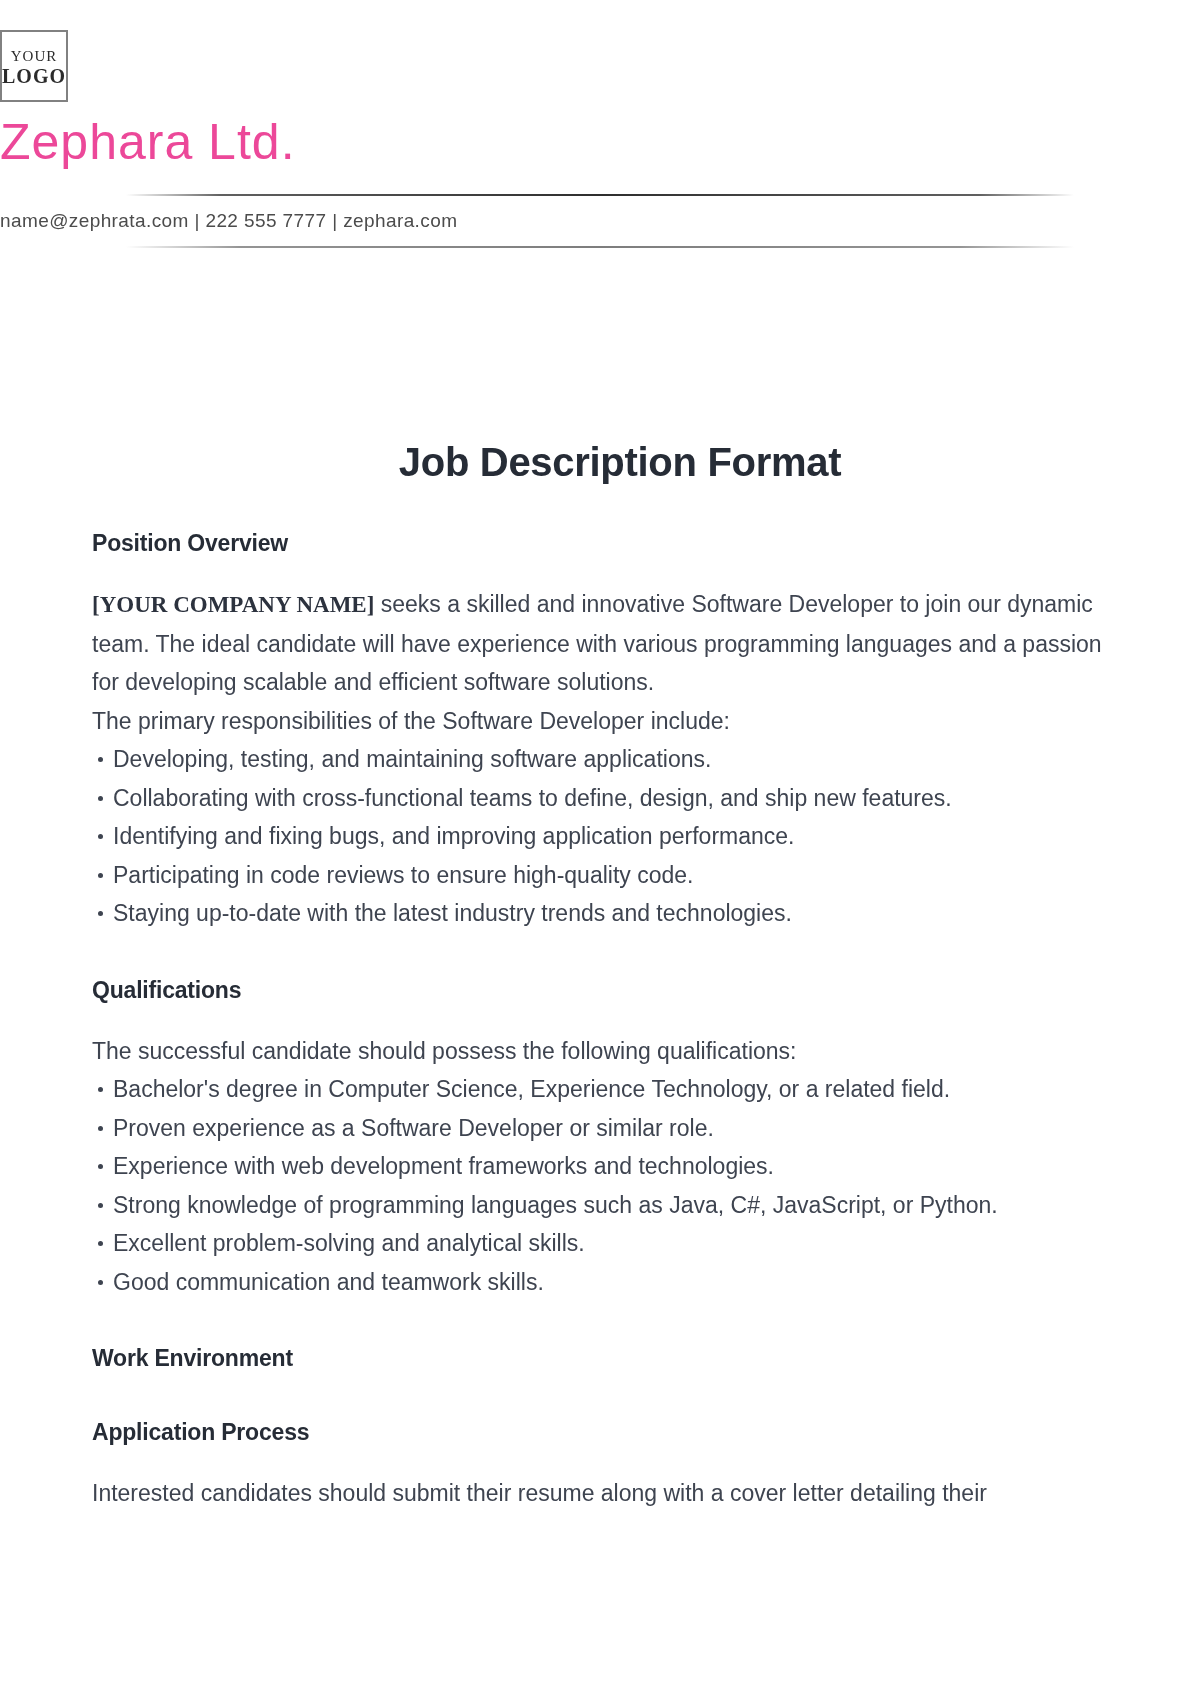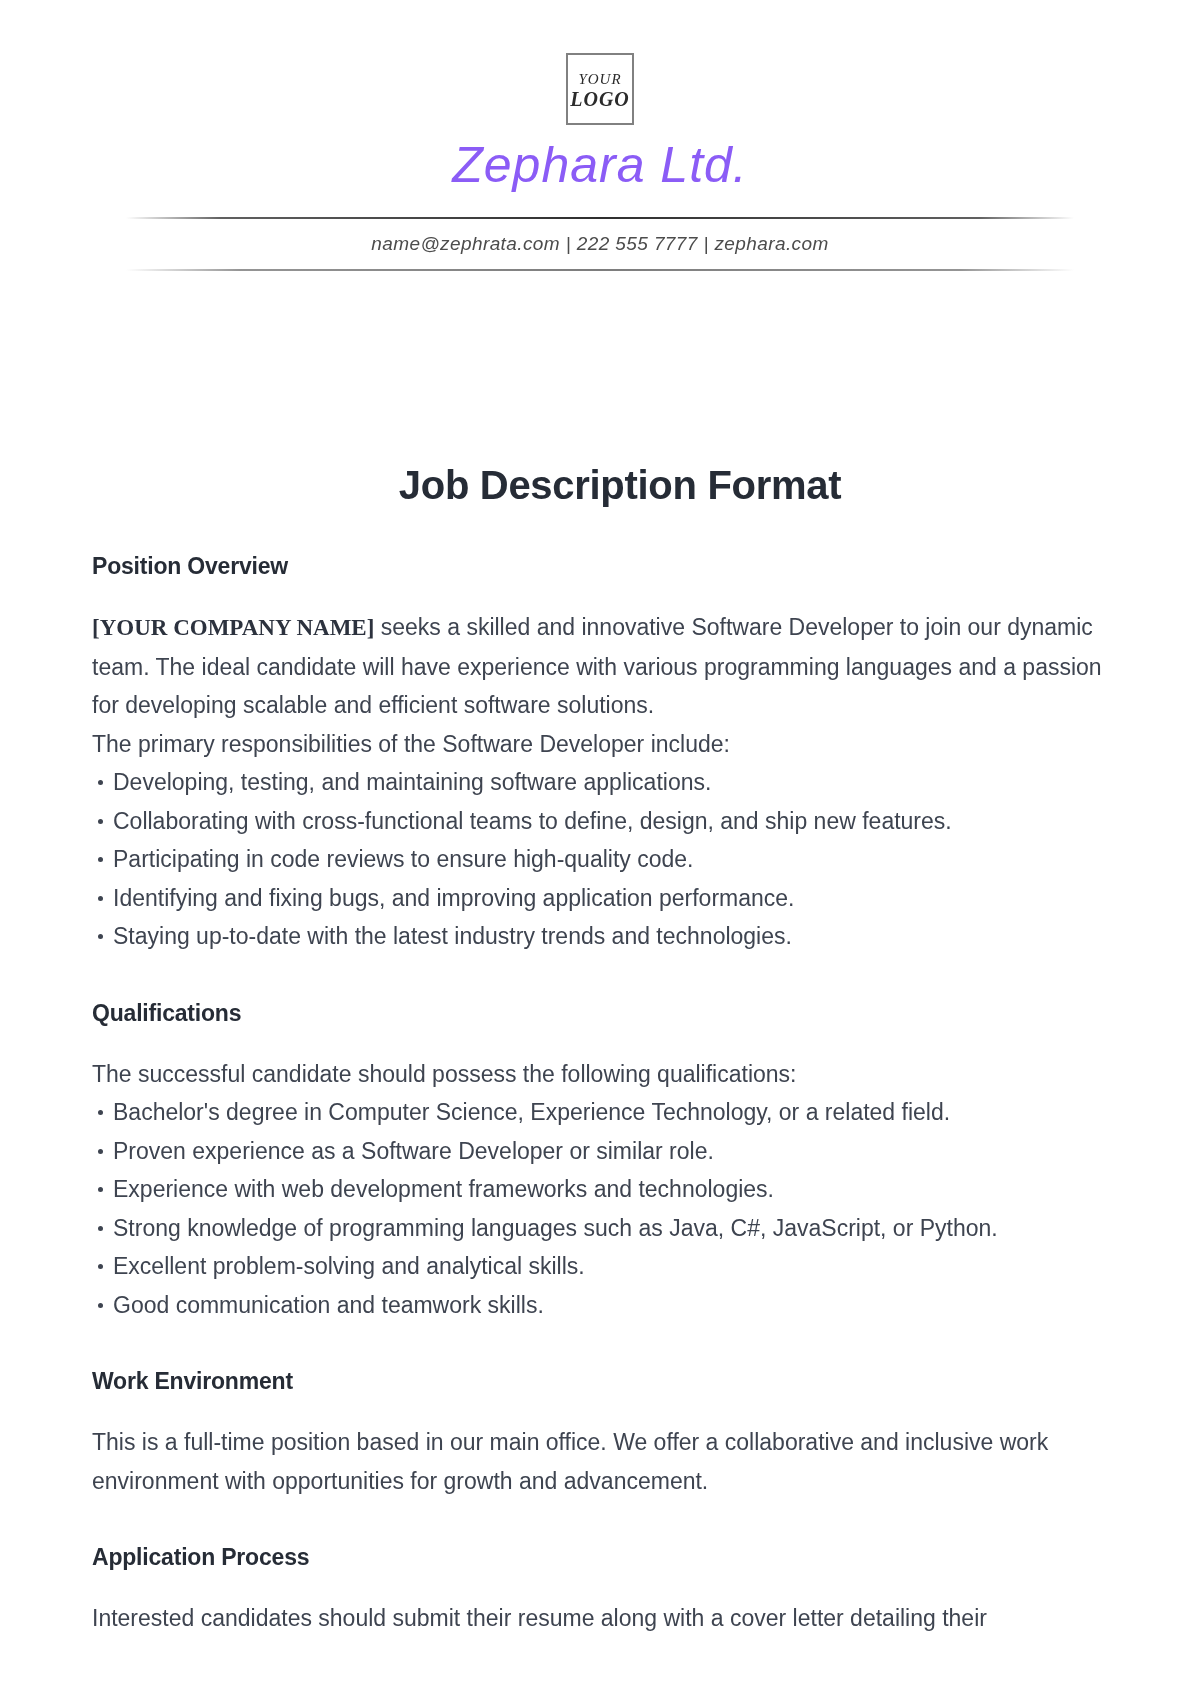--- a/index.html
+++ b/index.html
@@ -8,21 +8,21 @@
     position: relative;
     width: 1200px;
     height: 1700px;
     margin: 0 auto;
     background: #ffffff;
     overflow: hidden;
     font-family: "Liberation Sans", sans-serif;
   }
 
   
-  .header { text-align: center; padding-top: 53px; font-style: italic; }
+  .header { text-align: left; padding-top: 30px; }
 
   .logo-box {
     display: inline-flex;
     flex-direction: column;
     align-items: center;
     justify-content: center;
     width: 68px;
     height: 72px;
     border: 2px solid #818181;
     font-family: "Liberation Serif", serif;
@@ -30,21 +30,21 @@
   }
   .logo-box .logo-top  { font-size: 15px; letter-spacing: 1px; line-height: 19px; }
   .logo-box .logo-bottom { font-size: 20px; font-weight: 700; letter-spacing: 1px; line-height: 20px; }
 
   .company-name {
     margin-top: 8px;
     font-size: 50px;
     line-height: 64px;
     font-weight: 400;
     letter-spacing: 1px;
-    color: #8b5cf6;
+    color: #ec4899;
   }
 
   .rule {
     width: 948px;
     height: 2px;
     margin: 0 auto;
     border: none;
   }
   .rule-1 {
     margin-top: 20px;
@@ -128,42 +128,41 @@
     <section>
       <h2>Position Overview</h2>
       <p><span class="lead-bold">[YOUR COMPANY NAME]</span><span> seeks a skilled and innovative Software Developer to join our dynamic team. The ideal candidate will have experience with various programming languages and a passion for developing scalable and efficient software solutions.</span></p>
     </section>
 
     <section>
       <p>The primary responsibilities of the Software Developer include:</p>
       <ul class="bullet-list">
         <li>Developing, testing, and maintaining software applications.</li>
         <li>Collaborating with cross-functional teams to define, design, and ship new features.</li>
+        <li>Identifying and fixing bugs, and improving application performance.</li>
         <li>Participating in code reviews to ensure high-quality code.</li>
-        <li>Identifying and fixing bugs, and improving application performance.</li>
         <li>Staying up-to-date with the latest industry trends and technologies.</li>
       </ul>
     </section>
 
     <section>
       <h2>Qualifications</h2>
       <p>The successful candidate should possess the following qualifications:</p>
       <ul class="bullet-list">
         <li>Bachelor's degree in Computer Science, Experience Technology, or a related field.</li>
         <li>Proven experience as a Software Developer or similar role.</li>
         <li>Experience with web development frameworks and technologies.</li>
         <li>Strong knowledge of programming languages such as Java, C#, JavaScript, or Python.</li>
         <li>Excellent problem-solving and analytical skills.</li>
         <li>Good communication and teamwork skills.</li>
       </ul>
     </section>
 
     <section>
       <h2>Work Environment</h2>
-      <p>This is a full-time position based in our main office. We offer a collaborative and inclusive work environment with opportunities for growth and advancement.</p>
     </section>
 
     <section>
       <h2>Application Process</h2>
       <p>Interested candidates should submit their resume along with a cover letter detailing their</p>
     </section>
 
   </main>
 </div>
 

